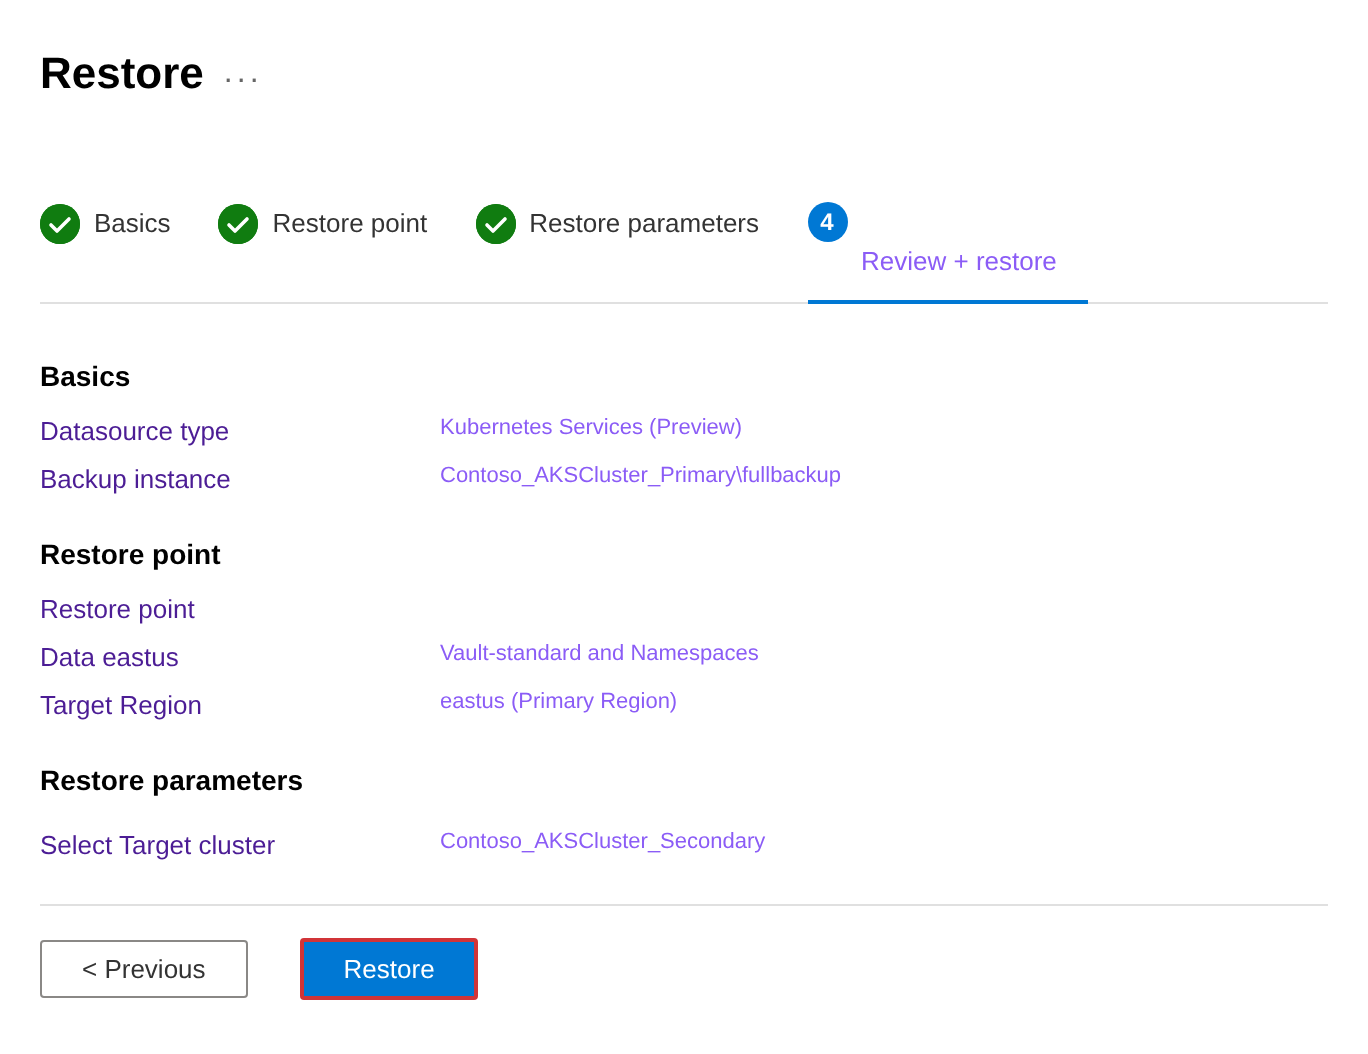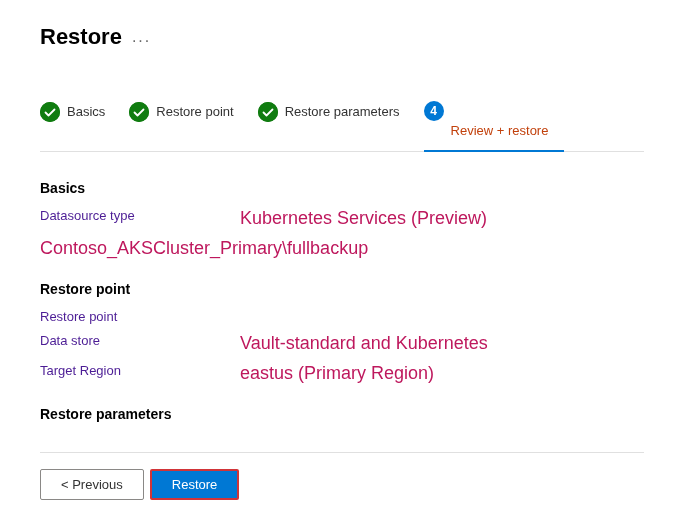--- a/index.html
+++ b/index.html
@@ -6,21 +6,21 @@
     body {
       font-family: 'Segoe UI', Arial, sans-serif;
       font-size: 13px;
       color: #333;
       background: #fff;
       width: 684px;
       min-height: 527px;
     }
 
     .page-container {
-      padding: 24px 40px;
+      padding: 24px 20px;
       max-width: 684px;
     }
 
     .page-header {
       display: flex;
       align-items: center;
       gap: 10px;
       margin-bottom: 24px;
     }
 
@@ -84,21 +84,21 @@
       font-size: 12px;
       font-weight: 600;
     }
 
     .step-label {
       font-size: 13px;
       color: #333;
     }
 
     .wizard-step.active .step-label {
-      color: #c2410c;
+      color: #8b5cf6;
       font-weight: 500;
       margin-top: 39px;
     }
 
     
     .section {
       margin-bottom: 20px;
     }
 
     .section-title {
@@ -116,29 +116,30 @@
 
     .field-label {
       width: 200px;
       min-width: 200px;
       color: #4c1d95;
       font-size: 13px;
       padding: 2px 0;
     }
 
     .field-value {
-      color: #be185d;
-      font-size: 18px;
+      color: #8b5cf6;
+      font-size: 11px;
       padding: 2px 0;
     }
 
     
     .footer {
       display: flex;
-      gap: 6px;
+      align-items: center;
+      gap: 26px;
       padding: 16px 0 0 0;
       border-top: 1px solid #e0e0e0;
       margin-top: 12px;
     }
 
     .btn-previous {
       background: #fff;
       border: 1px solid #8a8886;
       color: #333;
       padding: 6px 20px;
@@ -213,42 +214,47 @@
 
   </div>
 
   <div class="section">
     <div class="section-title">Basics</div>
     <div class="field-row">
       <span class="field-label">Datasource type</span>
       <span class="field-value">Kubernetes Services (Preview)</span>
     </div>
     <div class="field-row">
+      <span class="field-label">Backup instance</span>
       <span class="field-value">Contoso_AKSCluster_Primary\fullbackup</span>
     </div>
   </div>
 
   <div class="section">
     <div class="section-title">Restore point</div>
     <div class="field-row">
       <span class="field-label">Restore point</span>
     </div>
     <div class="field-row">
-      <span class="field-label">Data store</span>
-      <span class="field-value">Vault-standard and Kubernetes</span>
+      <span class="field-label">Data eastus</span>
+      <span class="field-value">Vault-standard and Namespaces</span>
     </div>
     <div class="field-row">
       <span class="field-label">Target Region</span>
       <span class="field-value">eastus (Primary Region)</span>
     </div>
   </div>
 
   <div class="section">
     <div class="section-title">Restore parameters</div>
     <div class="field-row">
+    </div>
+    <div class="field-row">
+      <span class="field-label">Select Target cluster</span>
+      <span class="field-value">Contoso_AKSCluster_Secondary</span>
     </div>
   </div>
 
   <div class="footer">
     <button class="btn-previous">&lt; Previous</button>
     <button class="btn-restore">Restore</button>
   </div>
 
 </div>
 

